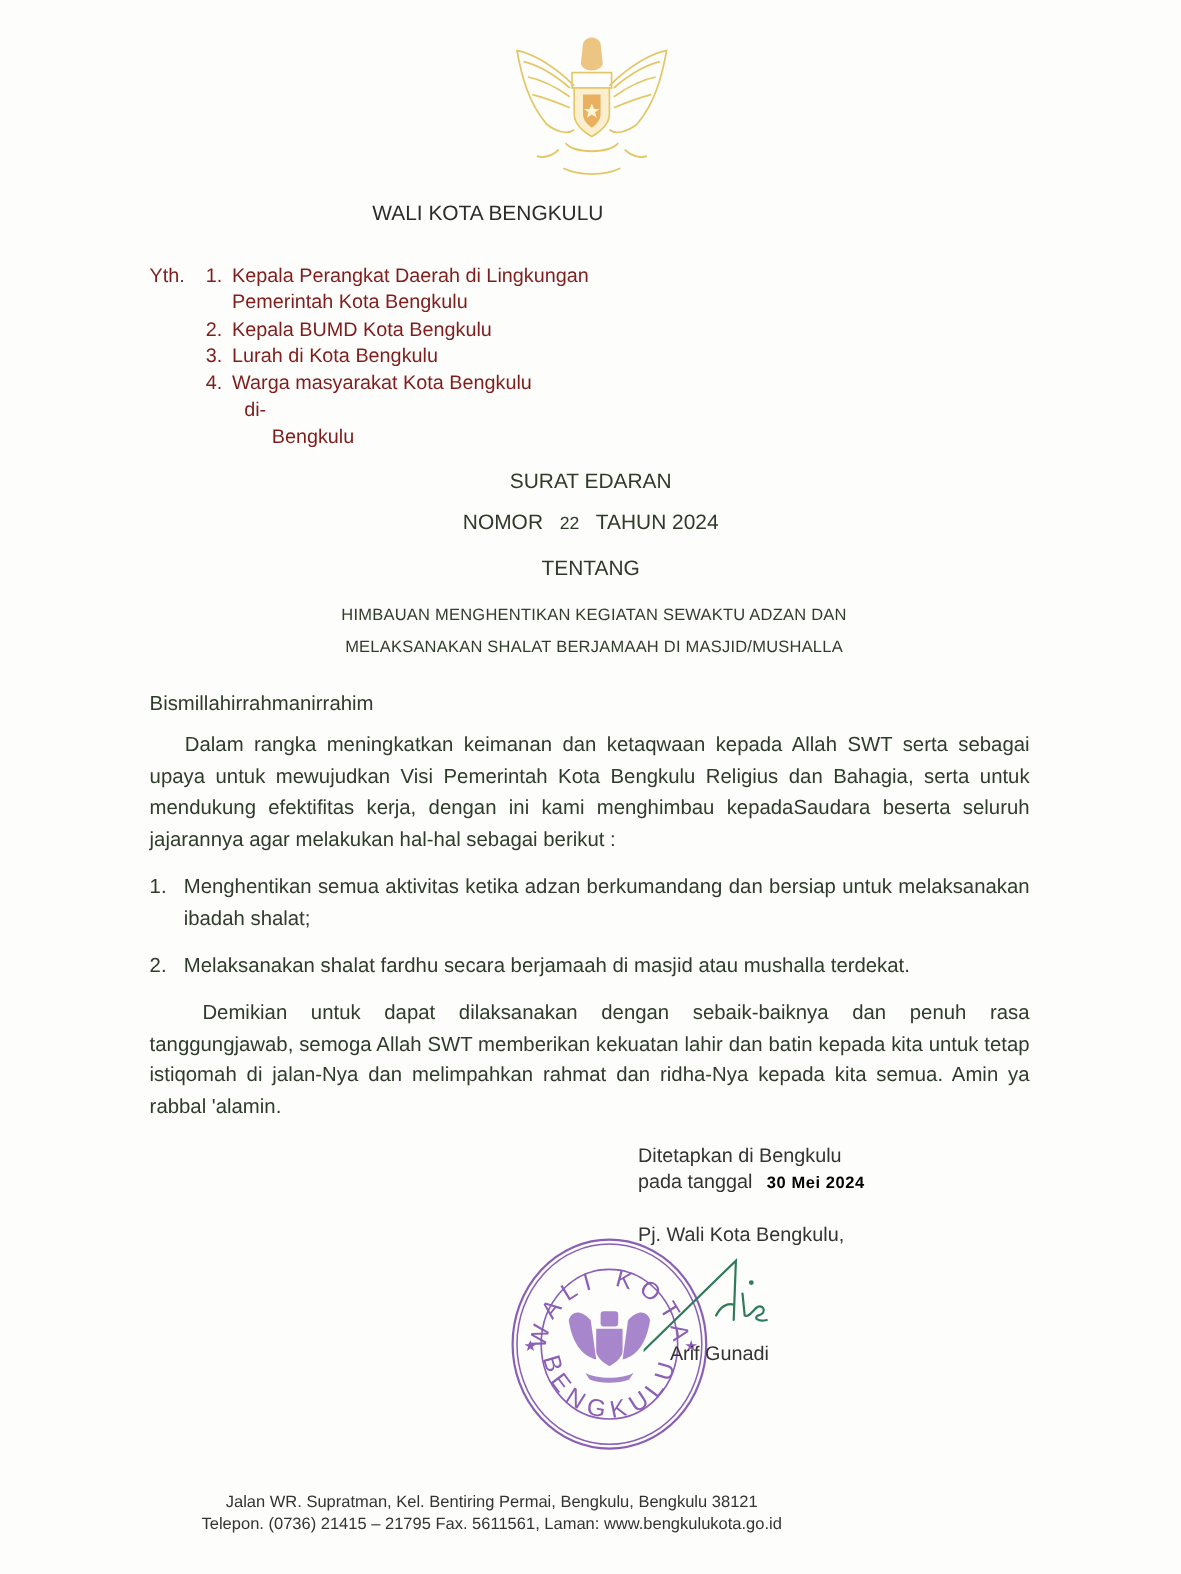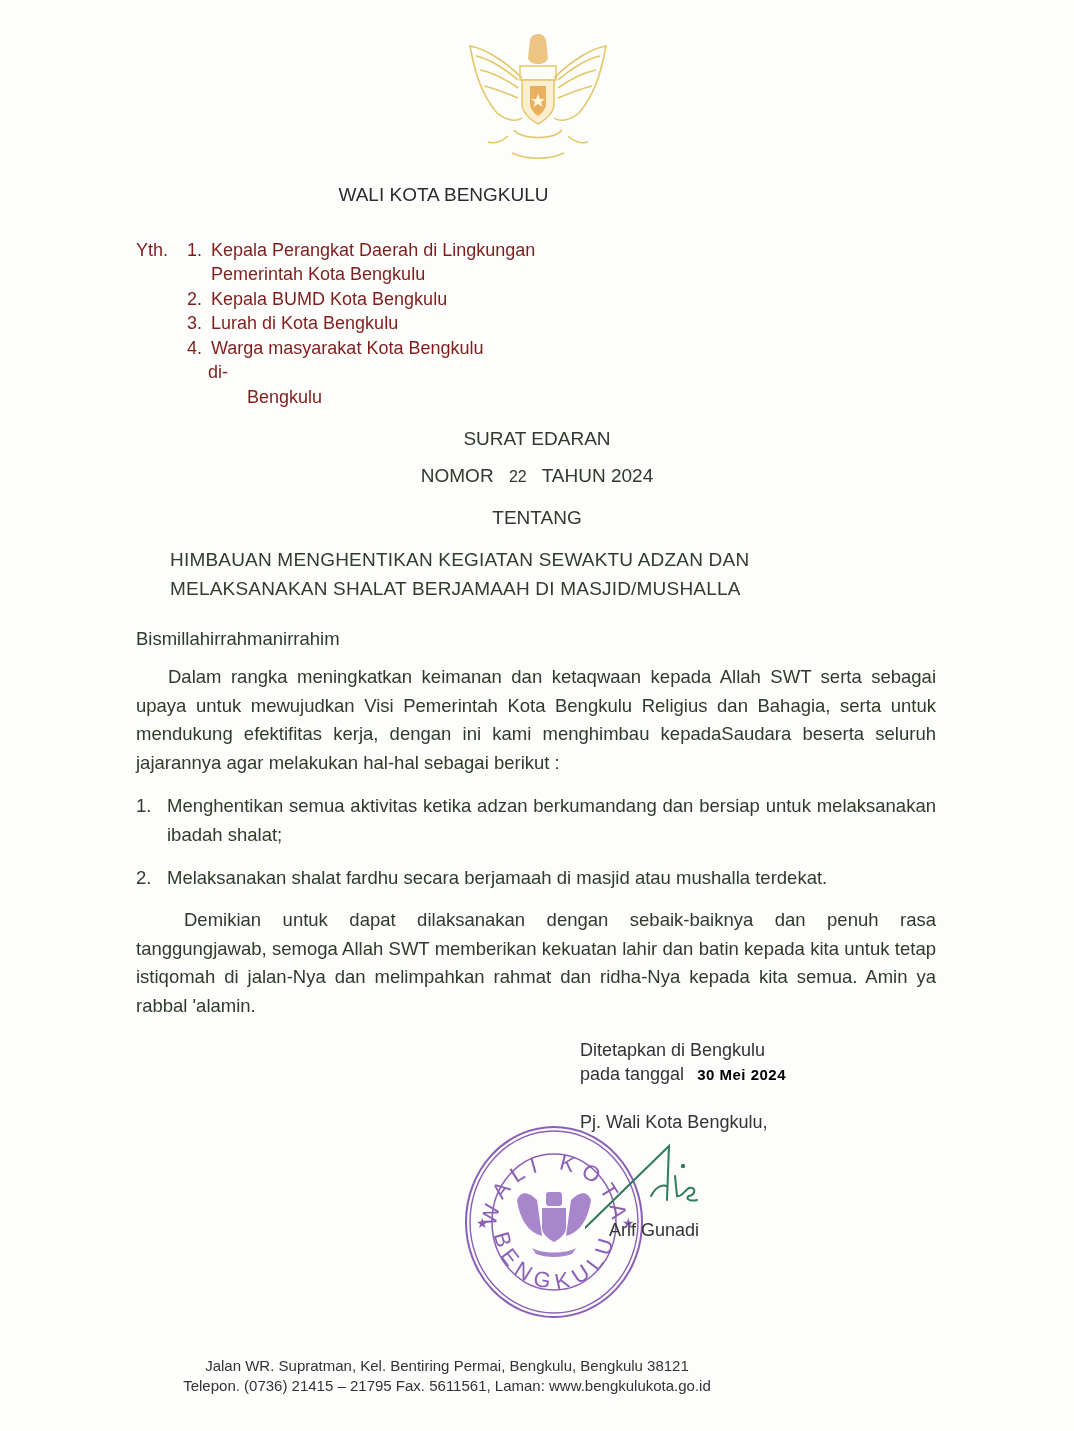--- a/index.html
+++ b/index.html
@@ -5,21 +5,21 @@
     html, body { margin: 0; padding: 0; }
     body {
       width: 1074px; height: 1431px; background: #fdfdfb; position: relative; overflow: hidden;
       font-family: "Liberation Sans", sans-serif; color: #2f3a2c;
     }
     .abs { position: absolute; }
     .emblem { left: 452px; top: 18px; width: 172px; height: 150px; }
     .title { left: 0; width: 887px; text-align: center; font-size: 19px; color: #2c2c2c; }
     .yth { font-size: 18px; line-height: 24.5px; color: #7f1d1d; }
     .center { left: 0; width: 1074px; text-align: center; font-size: 19px; color: #2f3a2a; }
-    .subject { left: 170px; width: 740px; font-size: 19px; line-height: 29px; color: #323c2d; letter-spacing: 0.2px; }
+    .subject { left: 170px; width: 740px; text-align: center; font-size: 15px; line-height: 29px; color: #323c2d; letter-spacing: 0.2px; }
     .body-text { font-size: 18.5px; line-height: 28.5px; text-align: justify; color: #2f3b2b; }
     .para { left: 136px; width: 800px; }
     .indent { text-indent: 32px; }
     .list-item { left: 136px; width: 800px; }
     .list-num { position: absolute; left: 0; top: 0; }
     .list-text { margin-left: 31px; text-align: justify; }
     .sign-block { left: 580px; font-size: 18px; line-height: 24.5px; color: #333; }
     .stamp-date { font-family: Liberation Sans, sans-serif; font-weight: bold; font-size: 15px; color: #000000; letter-spacing: 0.5px; }
     .footer { left: 0; width: 894px; text-align: center; font-size: 15px; line-height: 19px; color: #333; }
     .stamp { left: 462px; top: 1120px; width: 185px; height: 200px; }
@@ -60,21 +60,21 @@
 <div class="abs yth" style="left:136px; top:238px;">Yth.</div>
 <div class="abs yth" style="left:187px; top:238px;">1.</div>
 <div class="abs yth" style="left:211px; top:238px;">Kepala Perangkat Daerah di Lingkungan</div>
 <div class="abs yth" style="left:211px; top:262px;">Pemerintah Kota Bengkulu</div>
 <div class="abs yth" style="left:187px; top:287px;">2.</div>
 <div class="abs yth" style="left:211px; top:287px;">Kepala BUMD Kota Bengkulu</div>
 <div class="abs yth" style="left:187px; top:311px;">3.</div>
 <div class="abs yth" style="left:211px; top:311px;">Lurah di Kota Bengkulu</div>
 <div class="abs yth" style="left:187px; top:336px;">4.</div>
 <div class="abs yth" style="left:211px; top:336px;">Warga masyarakat Kota Bengkulu</div>
-<div class="abs yth" style="left:208px; top:360px;">di-</div>
+<div class="abs yth" style="left:222px; top:360px;">di-</div>
 <div class="abs yth" style="left:247px; top:385px;">Bengkulu</div>
 
 <div class="abs center" style="top:428px;">SURAT EDARAN</div>
 <div class="abs center" style="top:465px;">
   <span>NOMOR</span>
   <span style="display:inline-block; margin:0 10px; font-size:16px;">22</span>
   <span>TAHUN 2024</span>
 </div>
 <div class="abs center" style="top:507px;">TENTANG</div>
 <div class="abs subject" style="top:545px;">

